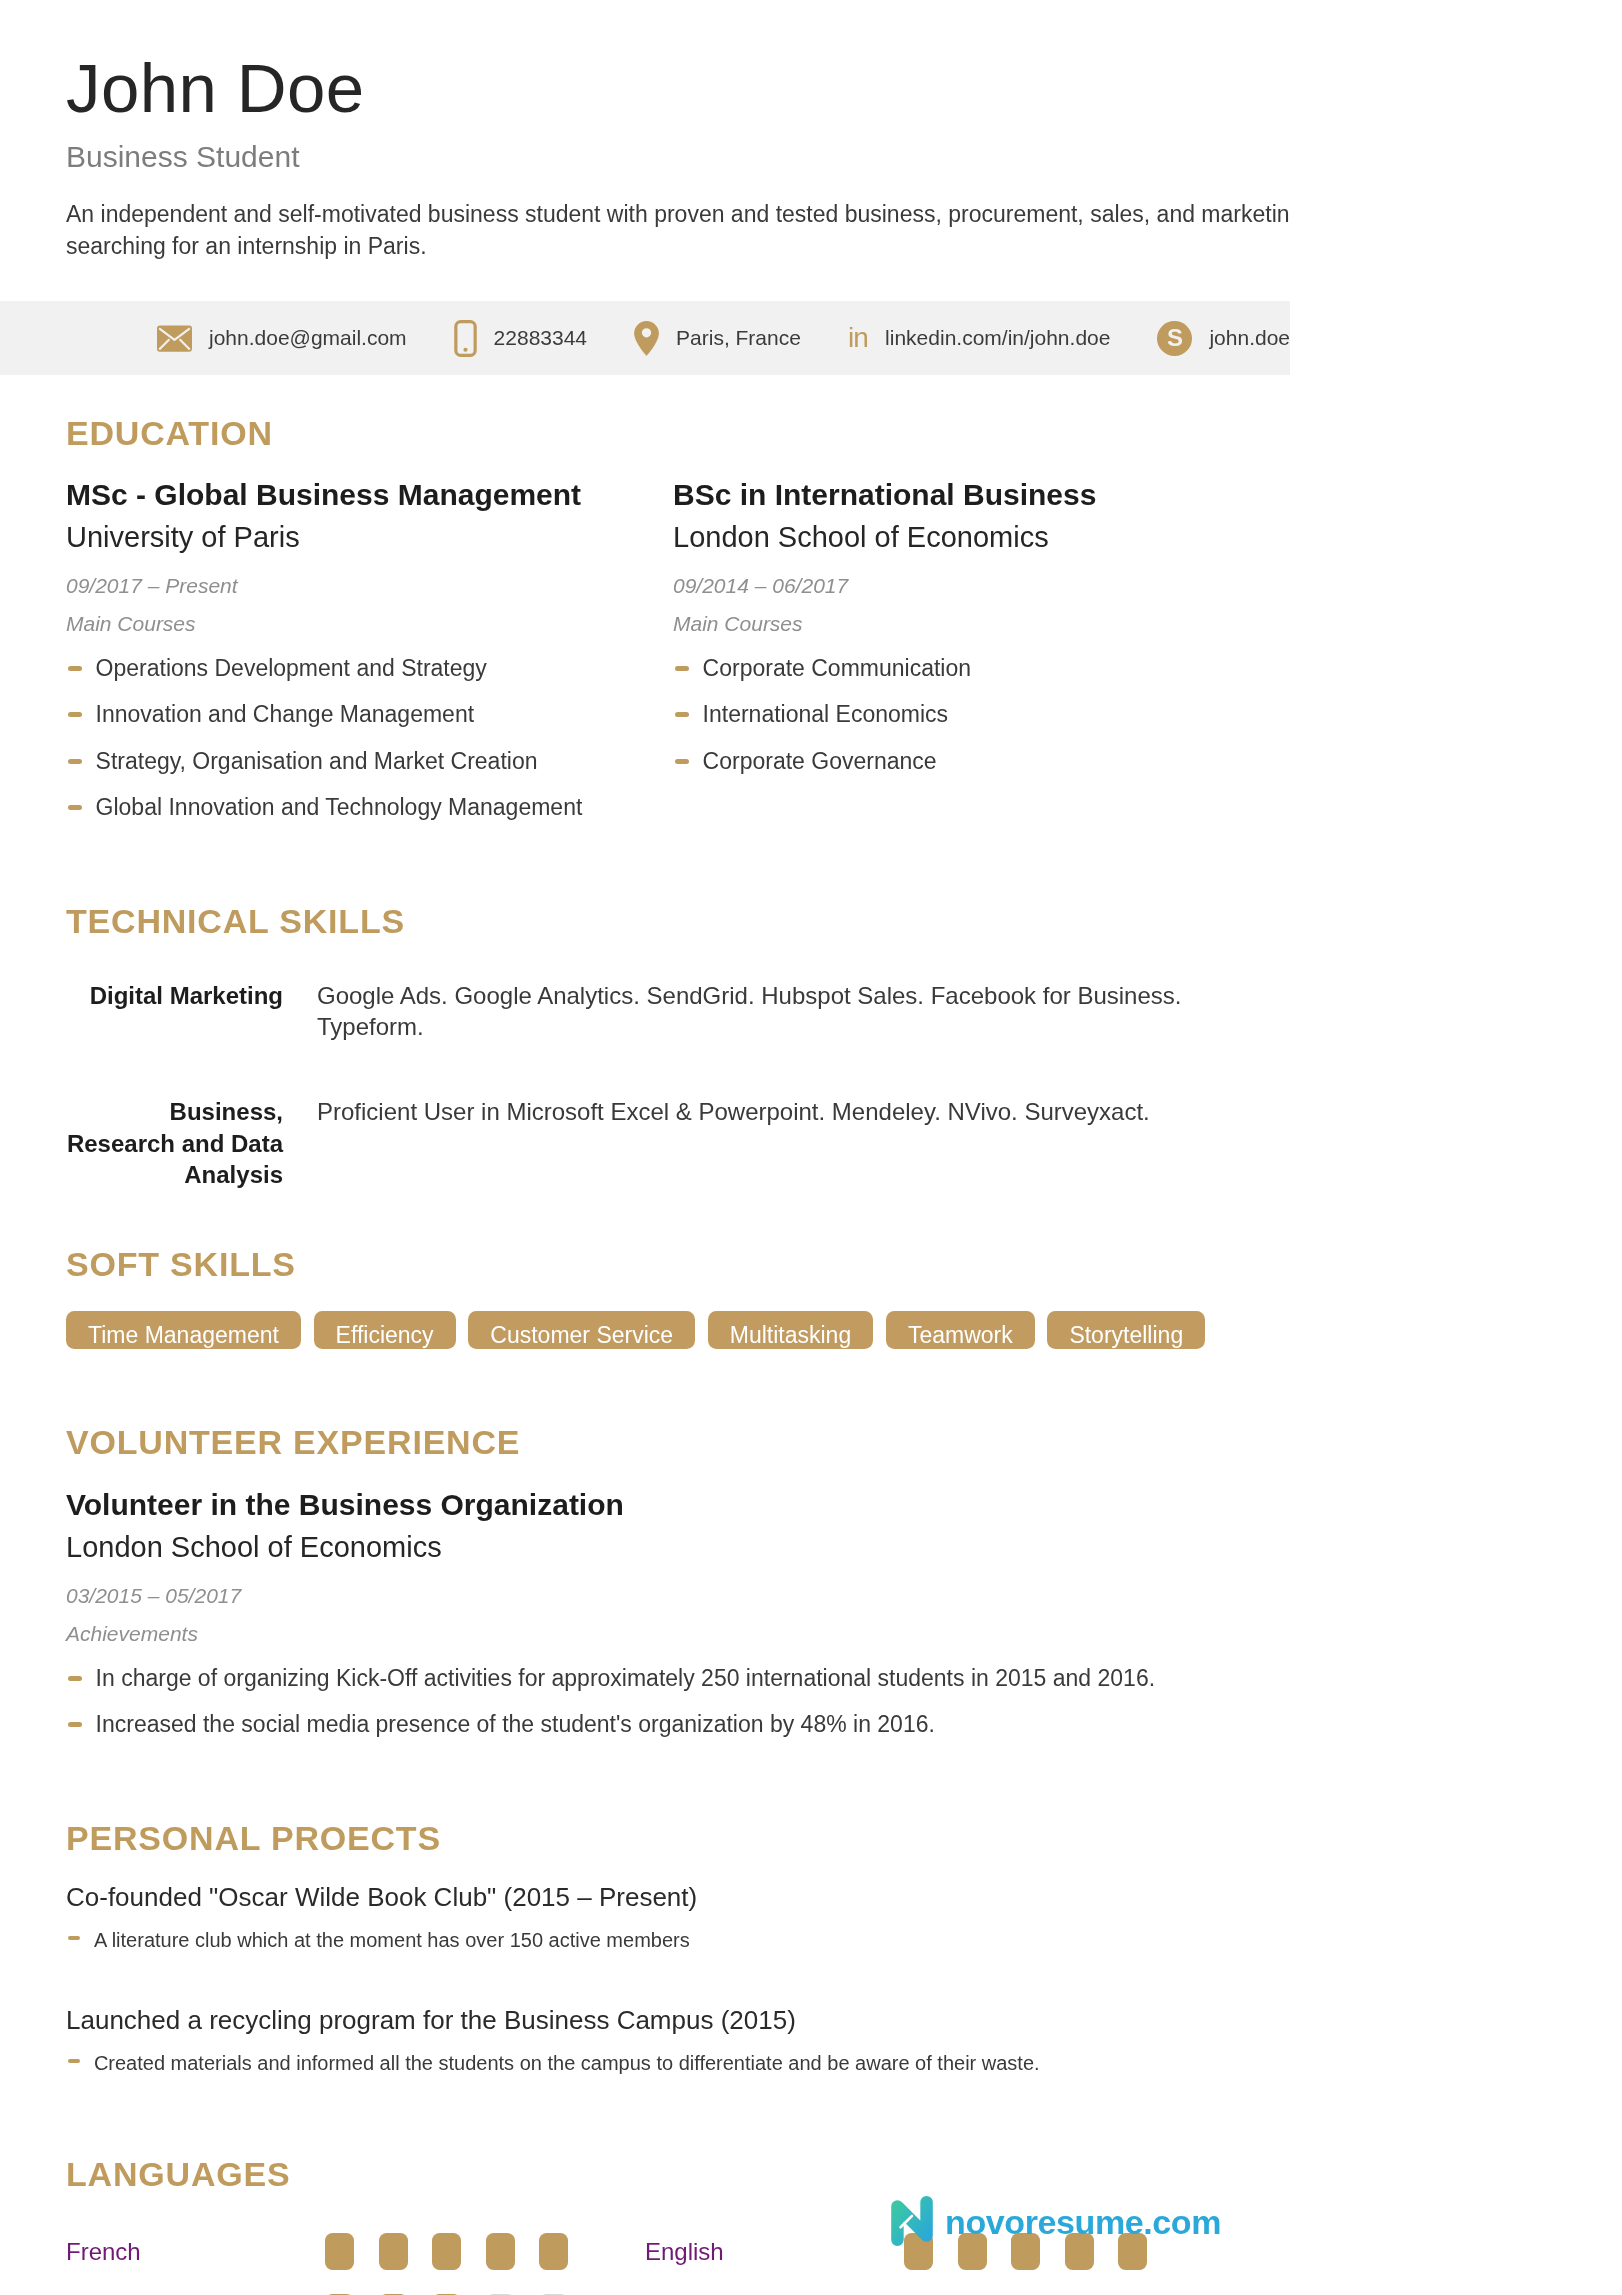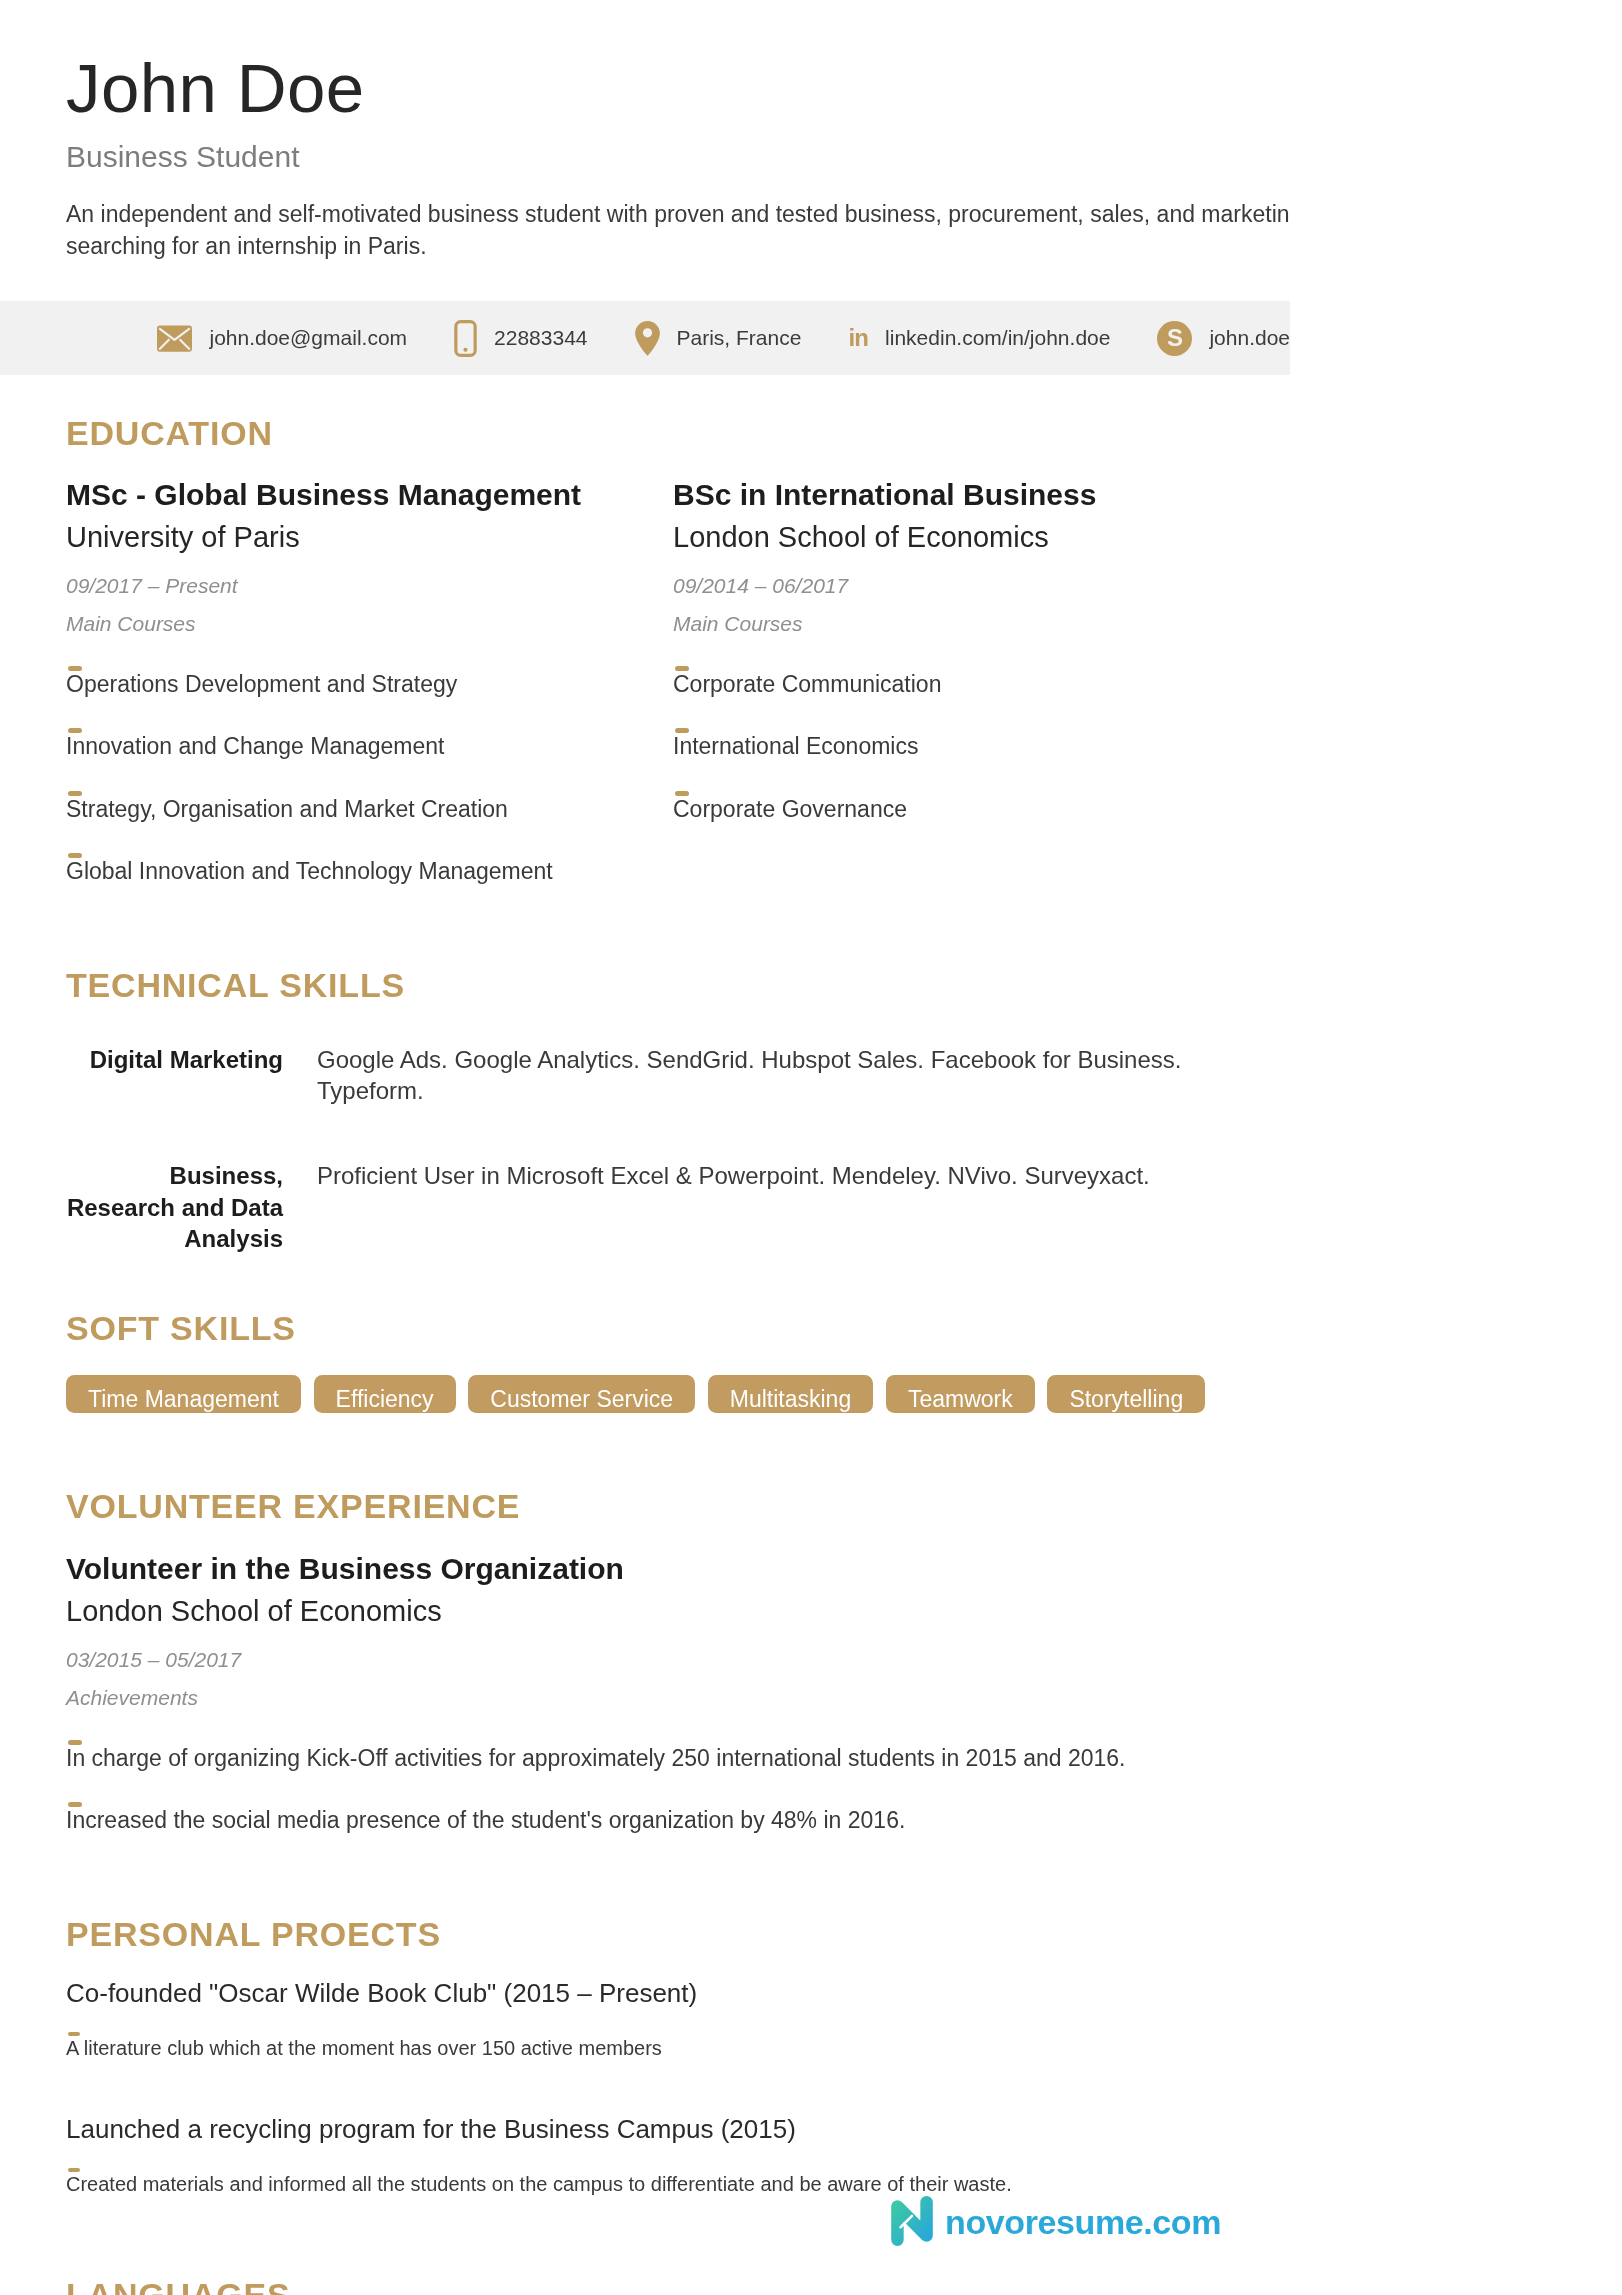--- a/index.html
+++ b/index.html
@@ -13,33 +13,33 @@
   .page{position:relative;width:1290px;height:2295px;background:#fff;overflow:hidden;}
 
   header{padding:49px 68px 0 66px;}
   h1{font-size:69px;font-weight:400;color:#262626;margin:0;letter-spacing:0.4px;}
   .subtitle{font-size:30px;color:#7d7d7d;margin-top:12px;}
   .summary{font-size:23px;line-height:1.37;margin-top:25px;color:var(--ink);width:1419px;}
 
   .contact-bar{margin-top:39px;background:var(--contact_bg);height:74px;display:flex;align-items:center;padding-left:139px;gap:47px;font-size:21px;color:#3b3b3b;justify-content:flex-end;}
   .citem{display:flex;align-items:center;gap:17px;cursor:pointer;}
   .cicon{display:flex;align-items:center;justify-content:center;}
-  .in-icon{font-weight:700;font-size:24px;color:var(--accent);line-height:1;letter-spacing:-0.8px;}
+  .in-icon{font-weight:400;font-size:28px;color:var(--accent);line-height:1;letter-spacing:-0.8px;}
   .skype-icon{width:35px;height:35px;border-radius:50%;background:var(--accent);color:#f1f1f1;font-weight:800;font-size:24px;display:flex;align-items:center;justify-content:center;}
 
   main{padding:0 66px;}
   h2{color:var(--accent);font-size:34px;font-weight:700;letter-spacing:0.8px;margin:0;}
   .sec-edu{margin-top:39px;}
   .edu-grid{display:grid;grid-template-columns:1fr 1fr;column-gap:56px;margin-top:24px;}
   h3{font-size:30px;font-weight:700;color:var(--ink_dark);margin:0;line-height:1.2;}
   .school{font-size:29px;color:#262626;margin-top:8.4px;}
   .dates{font-size:21px;font-style:italic;color:var(--gray);margin-top:20px;}
   .ilabel{font-size:21px;font-style:italic;color:var(--gray);margin-top:13.5px;}
   ul{list-style:none;margin:10px 0 0 0;padding:0;}
-  li{display:flex;align-items:flex-start;font-size:23px;color:var(--ink);padding:9.3px 0;line-height:1.2;flex-direction:column;}
+  li{display:flex;align-items:flex-start;font-size:23px;color:var(--ink);padding:9.3px 0;line-height:1.2;}
   .dash{width:14.4px;height:5px;border-radius:2.5px;background:var(--accent);flex:0 0 auto;margin:11px 13.5px 0 1.7px;}
 
   .sec-tech{margin-top:71px;}
   .tech-rows{margin-top:39px;}
   .trow{display:grid;grid-template-columns:251px 1fr;margin-bottom:54px;}
   .tlabel{font-size:24px;font-weight:700;color:var(--ink_dark);line-height:1.32;padding-right:34px;text-align:right;}
   .tval{font-size:24px;color:var(--ink);line-height:1.3;}
 
   .sec-soft{margin-top:51px;}
   .badges{display:flex;gap:12.7px;margin-top:27px;}

